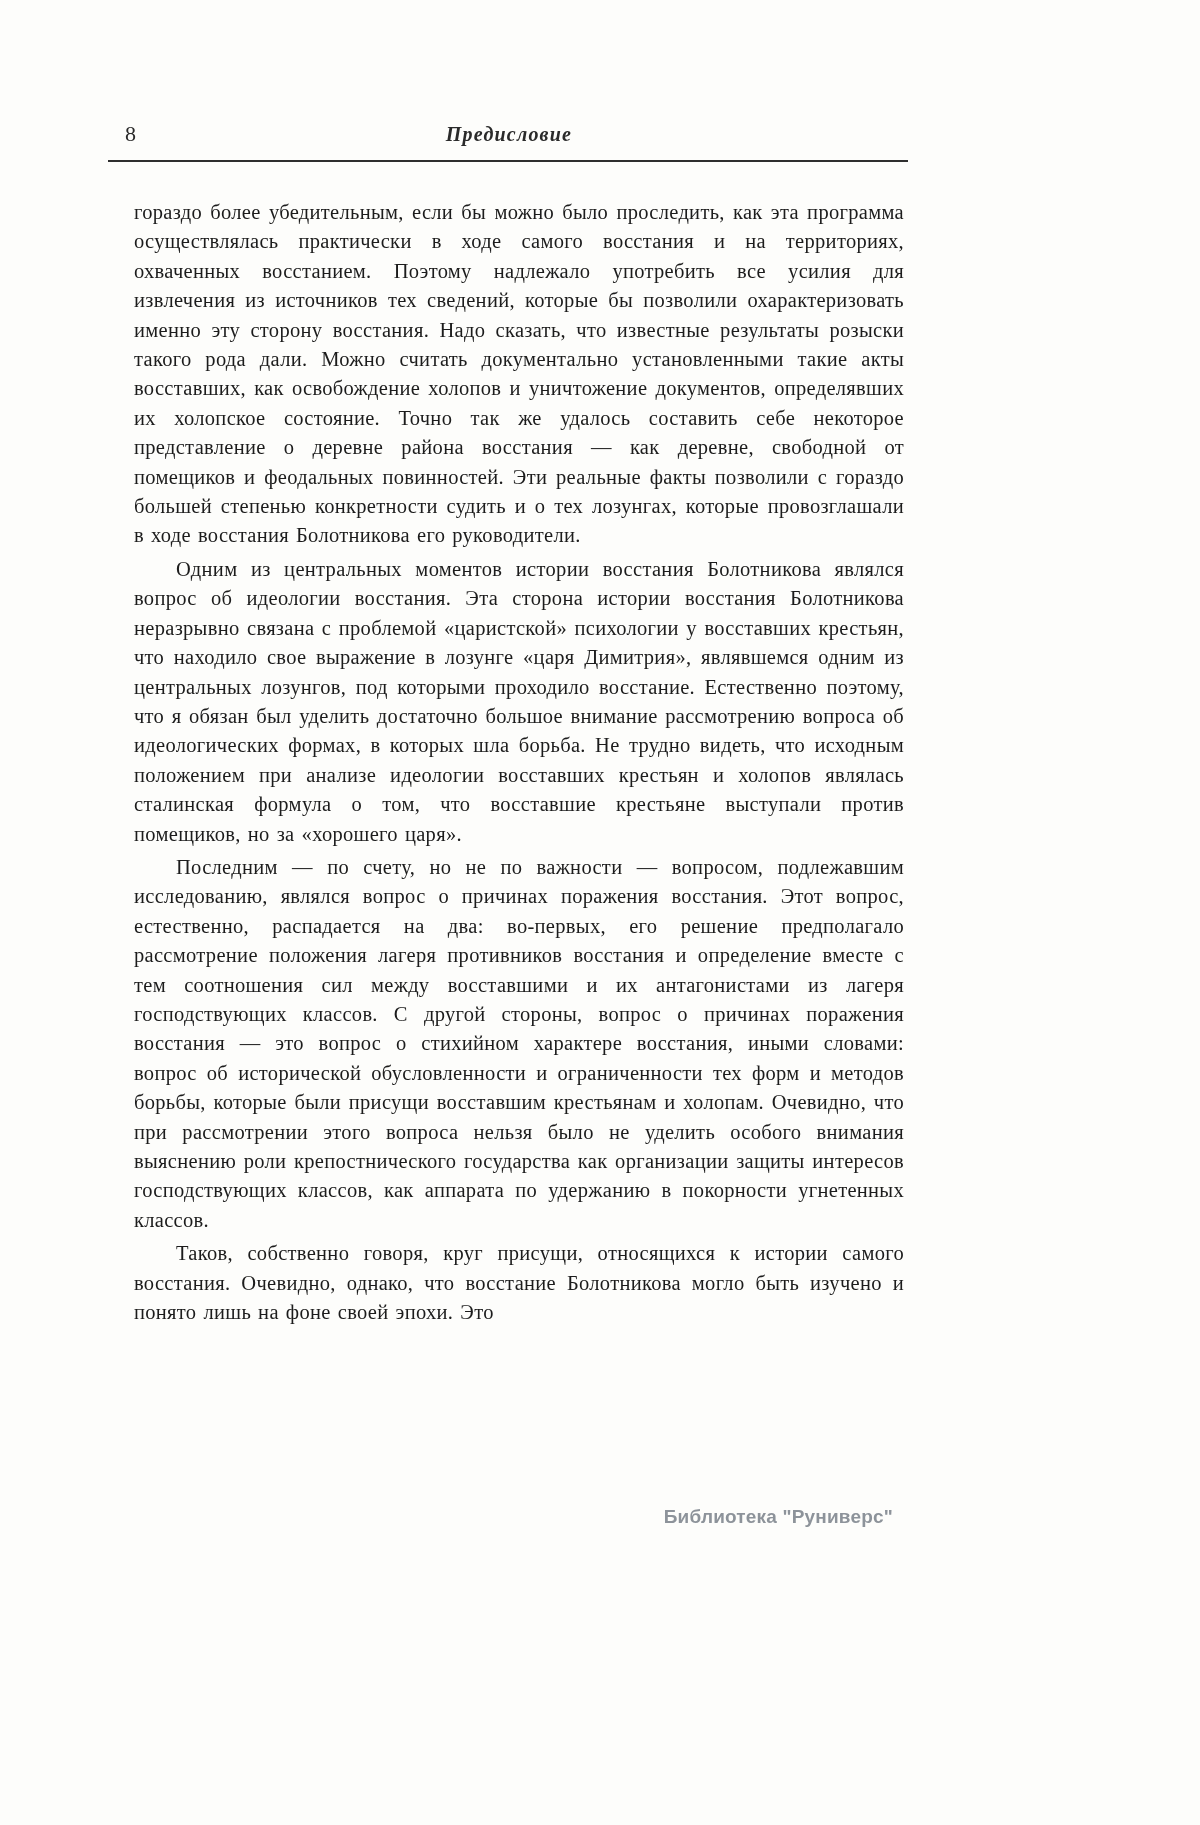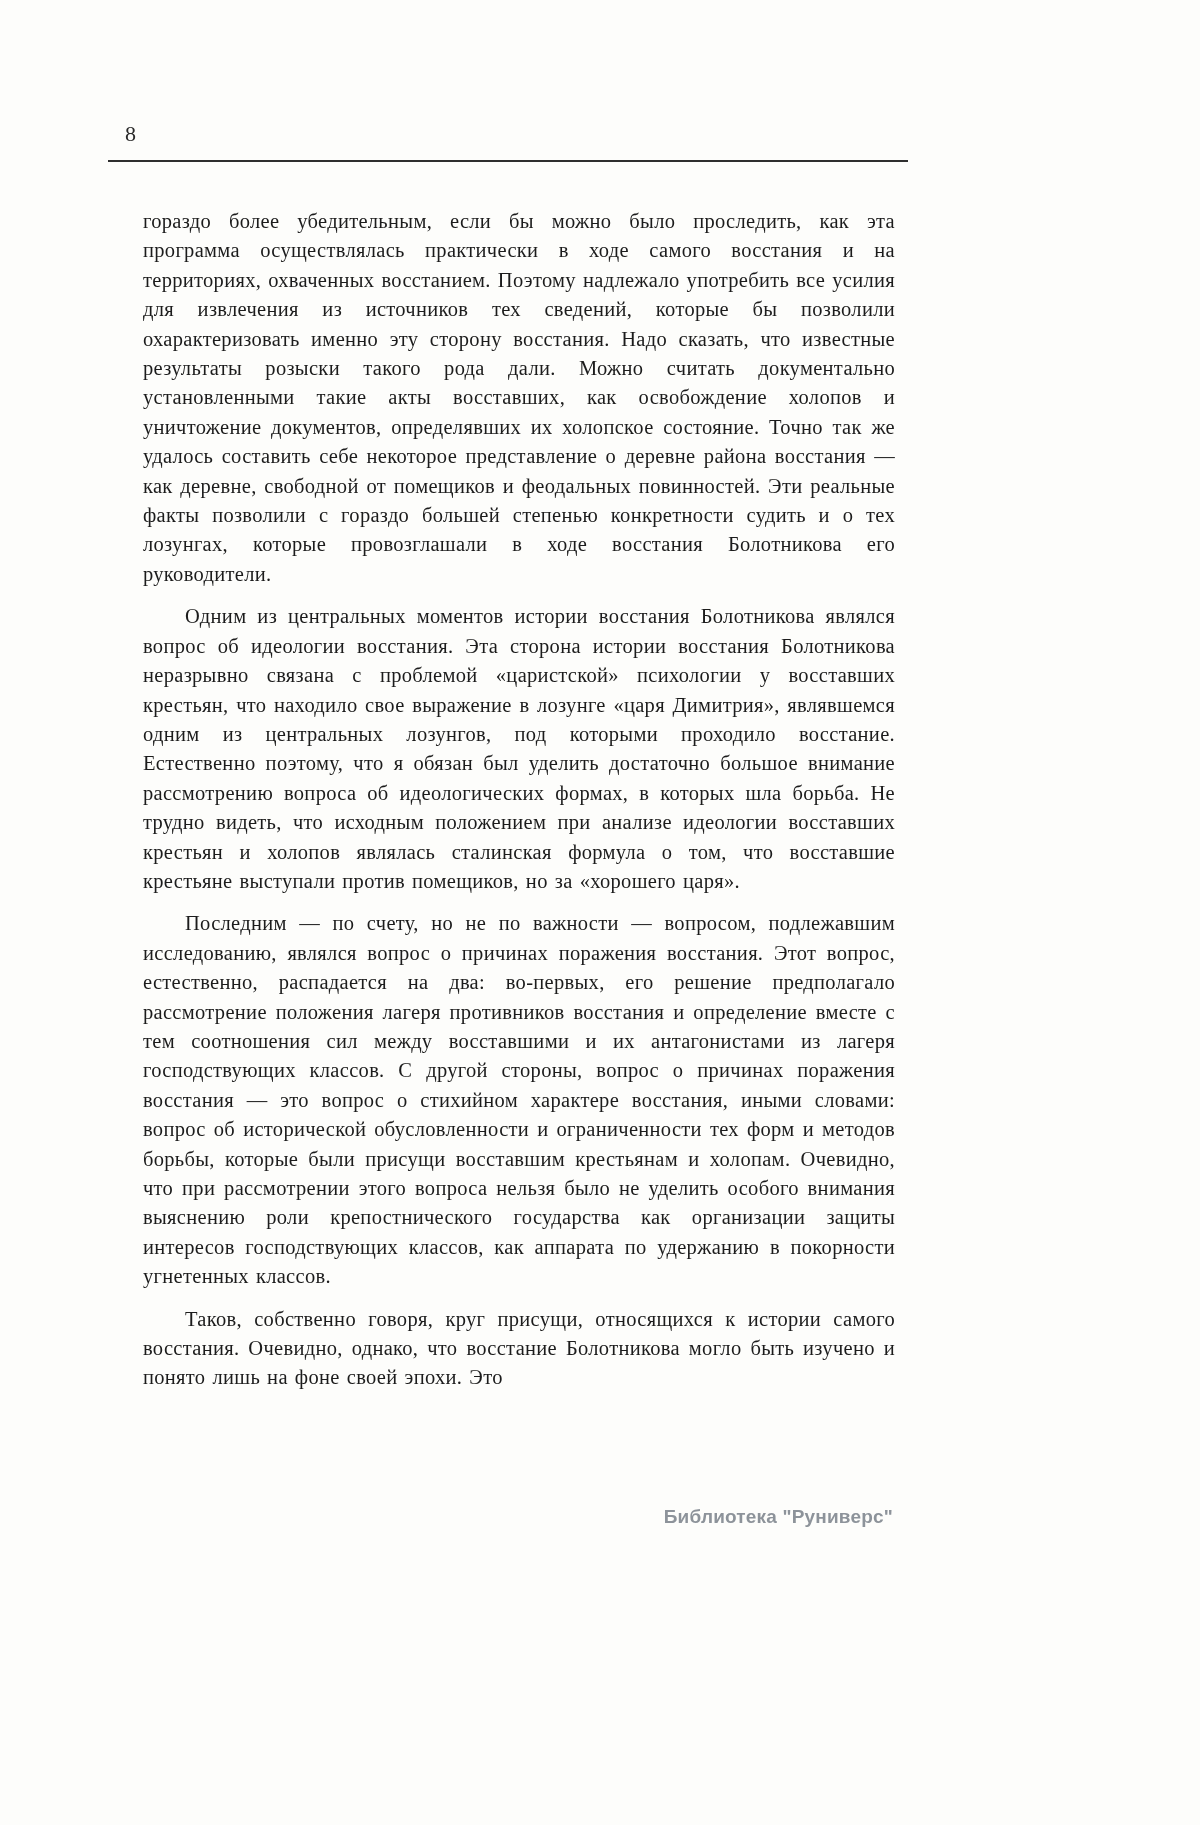--- a/index.html
+++ b/index.html
@@ -59,21 +59,21 @@
     left: 130px;
     width: 778px;
     font-size: 20.5px;
     line-height: 29.4px;
     text-align: justify;
     letter-spacing: 0.015em;
     word-spacing: 0.08em;
     color: #1c1c1c;
   }
   .body-text p {
-    margin: 13px;
+    margin: 4px;
     padding: 0;
     text-indent: 42px;
   }
   .body-text p.no-indent {
     text-indent: 0;
   }
   .watermark {
     position: absolute;
     top: 1506px;
     left: 0;
@@ -86,20 +86,21 @@
     letter-spacing: 0.01em;
   }
 </style>
 </head>
 <body>
 
 <div class="page">
 
   <div class="header-row">
     <span class="page-number">8</span>
+    <span class="running-title">Предисловие</span>
   </div>
 
   <div class="header-rule"></div>
 
   <div class="body-text">
     <p class="no-indent">гораздо более убедительным, если бы можно было проследить, как эта программа осуществлялась практически в ходе самого восстания и на территориях, охваченных восстанием. Поэтому надлежало употребить все усилия для извлечения из источников тех сведений, которые бы позволили охарактеризовать именно эту сторону восстания. Надо сказать, что известные результаты розыски такого рода дали. Можно считать документально установленными такие акты восставших, как освобождение холопов и уничтожение документов, определявших их холопское состояние. Точно так же удалось составить себе некоторое представление о деревне района восстания — как деревне, свободной от помещиков и феодальных повинностей. Эти реальные факты позволили с гораздо большей степенью конкретности судить и о тех лозунгах, которые провозглашали в ходе восстания Болотникова его руководители.</p>
     <p>Одним из центральных моментов истории восстания Болотникова являлся вопрос об идеологии восстания. Эта сторона истории восстания Болотникова неразрывно связана с проблемой «царистской» психологии у восставших крестьян, что находило свое выражение в лозунге «царя Димитрия», являвшемся одним из центральных лозунгов, под которыми проходило восстание. Естественно поэтому, что я обязан был уделить достаточно большое внимание рассмотрению вопроса об идеологических формах, в которых шла борьба. Не трудно видеть, что исходным положением при анализе идеологии восставших крестьян и холопов являлась сталинская формула о том, что восставшие крестьяне выступали против помещиков, но за «хорошего царя».</p>
     <p>Последним — по счету, но не по важности — вопросом, подлежавшим исследованию, являлся вопрос о причинах поражения восстания. Этот вопрос, естественно, распадается на два: во-первых, его решение предполагало рассмотрение положения лагеря противников восстания и определение вместе с тем соотношения сил между восставшими и их антагонистами из лагеря господствующих классов. С другой стороны, вопрос о причинах поражения восстания — это вопрос о стихийном характере восстания, иными словами: вопрос об исторической обусловленности и ограниченности тех форм и методов борьбы, которые были присущи восставшим крестьянам и холопам. Очевидно, что при рассмотрении этого вопроса нельзя было не уделить особого внимания выяснению роли крепостнического государства как организации защиты интересов господствующих классов, как аппарата по удержанию в покорности угнетенных классов.</p>
     <p>Таков, собственно говоря, круг присущи, относящихся к истории самого восстания. Очевидно, однако, что восстание Болотникова могло быть изучено и понято лишь на фоне своей эпохи. Это</p>
   </div>

